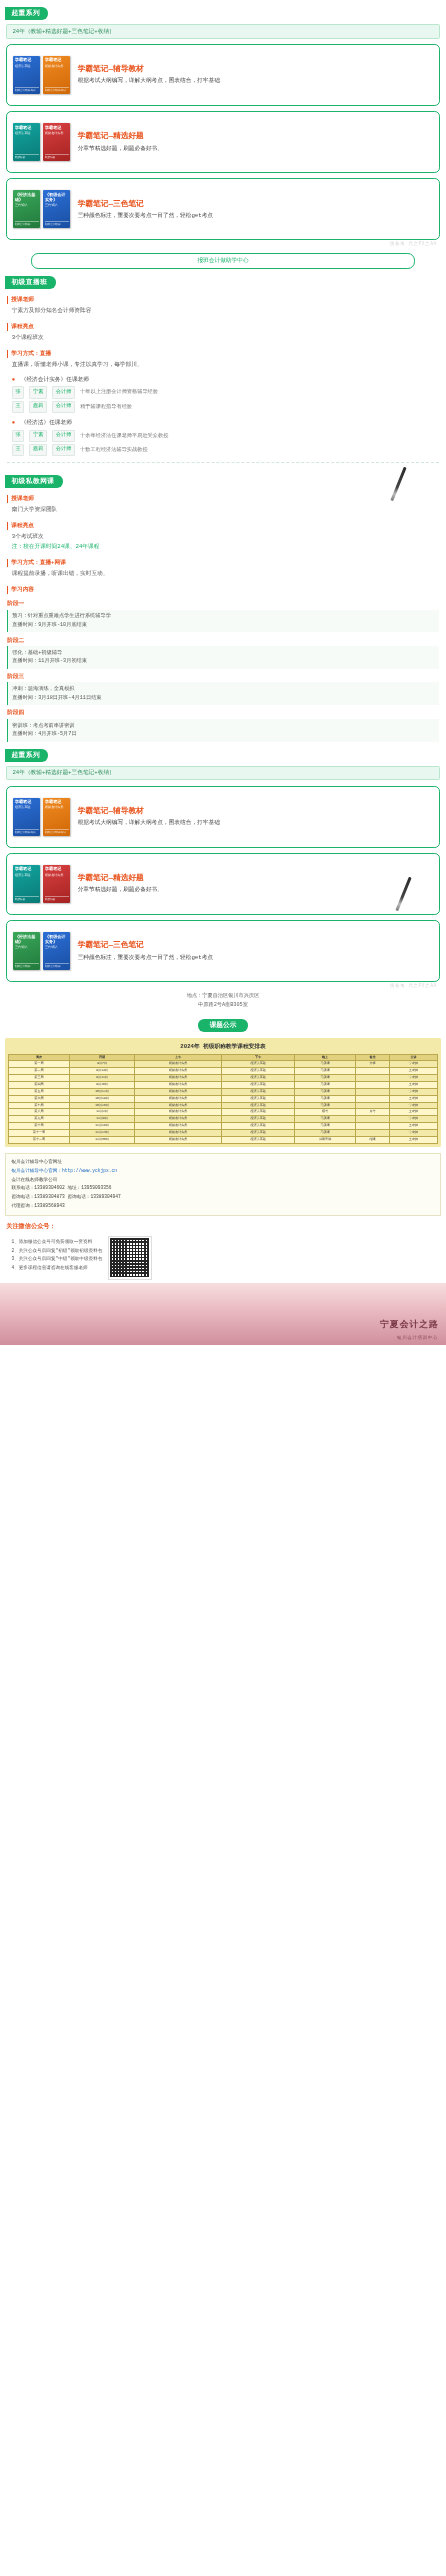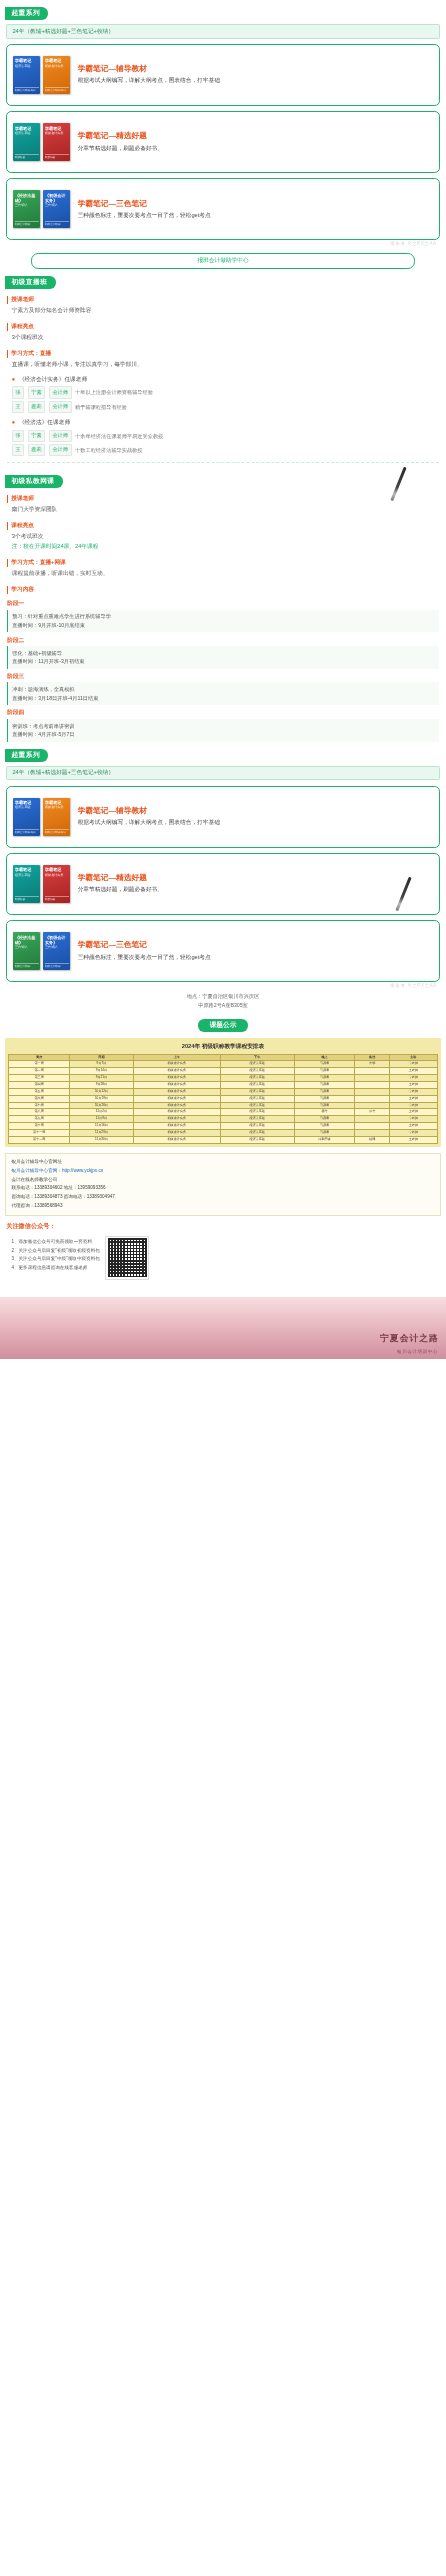--- a/index.html
+++ b/index.html
@@ -3,21 +3,21 @@
 <meta charset="utf-8">
 <style>
   * { box-sizing: border-box; }
   html, body { margin:0; padding:0; }
   body {
     width: 446px;
     background: #ffffff;
     font-family: "Liberation Sans", sans-serif;
     color: #333;
   }
-  .page { width:446px; position:relative; background:#fff; }
+  .page { width:446px; position:relative; background:#fff;font-family:Liberation Mono, monospace; }
 
   
   .sec-head {
     display:inline-block;
     background:#19b36a;
     color:#fff;
     font-size:6.7px;
     font-weight:bold;
     padding:2.1px 8.2px 2.1px 6.2px;
     border-radius:0 6.2px 6.2px 0;
@@ -177,21 +177,21 @@
       repeating-linear-gradient(0deg,#000 0 1.5px,#fff 1.5px 3.1px);
     background-blend-mode:multiply;
     opacity:.85;
   }
   .wx-head {
     margin:6.2px 0 0 6.2px; color:#e8551f; font-size:6.2px; font-weight:bold;
   }
   .wx-list { font-size:4.6px; color:#555; line-height:1.9; margin:2.1px 0 0 6.2px; }
 
   .bottom-banner {
-    margin-top:17px;
+    margin-top:3px;
     height:62px;
     background:linear-gradient(180deg,#f6dede 0%, #e9b9c0 45%, #cf8f9c 100%);
     position:relative;
     overflow:hidden;
   }
   .bottom-banner .bb-text {
     position:absolute; right:7.2px; bottom:14.4px;
     color:#7a3946; font-size:8.8px; font-weight:bold; letter-spacing:1px;
   }
   .bottom-banner .bb-sub {

